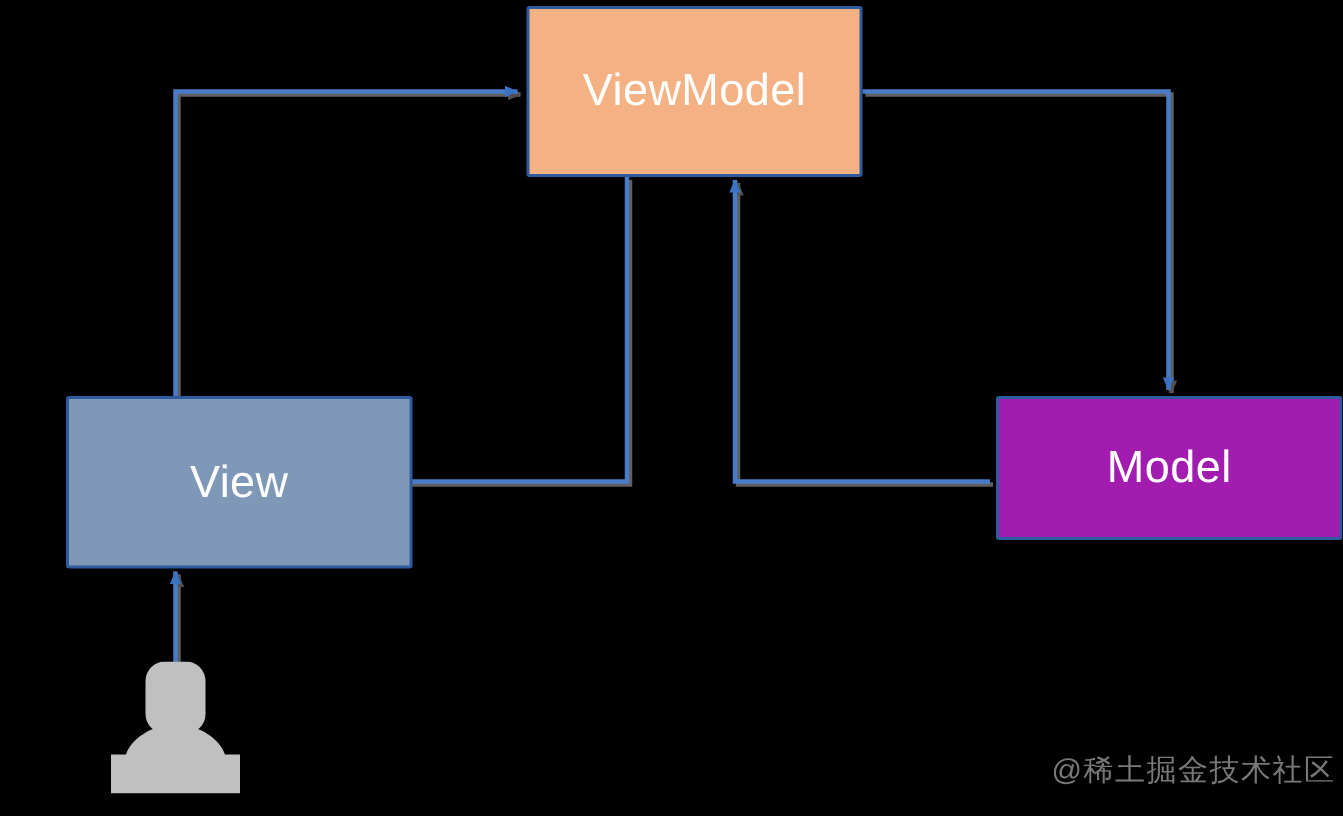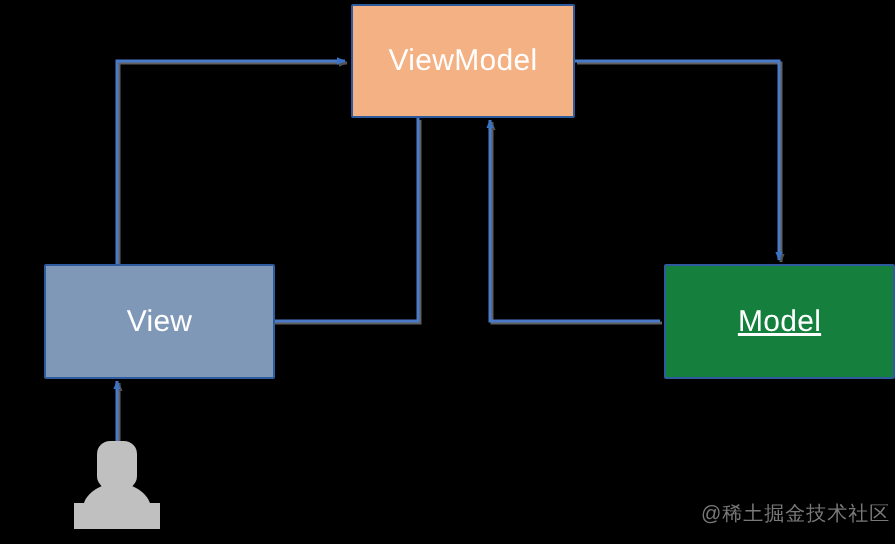--- a/index.html
+++ b/index.html
@@ -42,23 +42,22 @@
     top: 264px;
     width: 231px;
     height: 115px;
     background: #8098b8;
     margin-left: 43px;
   }
   #node-model {
     left: 664px;
     top: 264px;
     width: 231px;
-    height: 115px;
-    background: #15803d;
-    text-decoration: underline;
+    height: 96px;
+    background: #a21caf;
   }
   #edges {
     position: absolute;
     left: 0;
     top: 0;
     width: 895px;
     height: 544px;
   }
   #user-icon {
     position: absolute;

